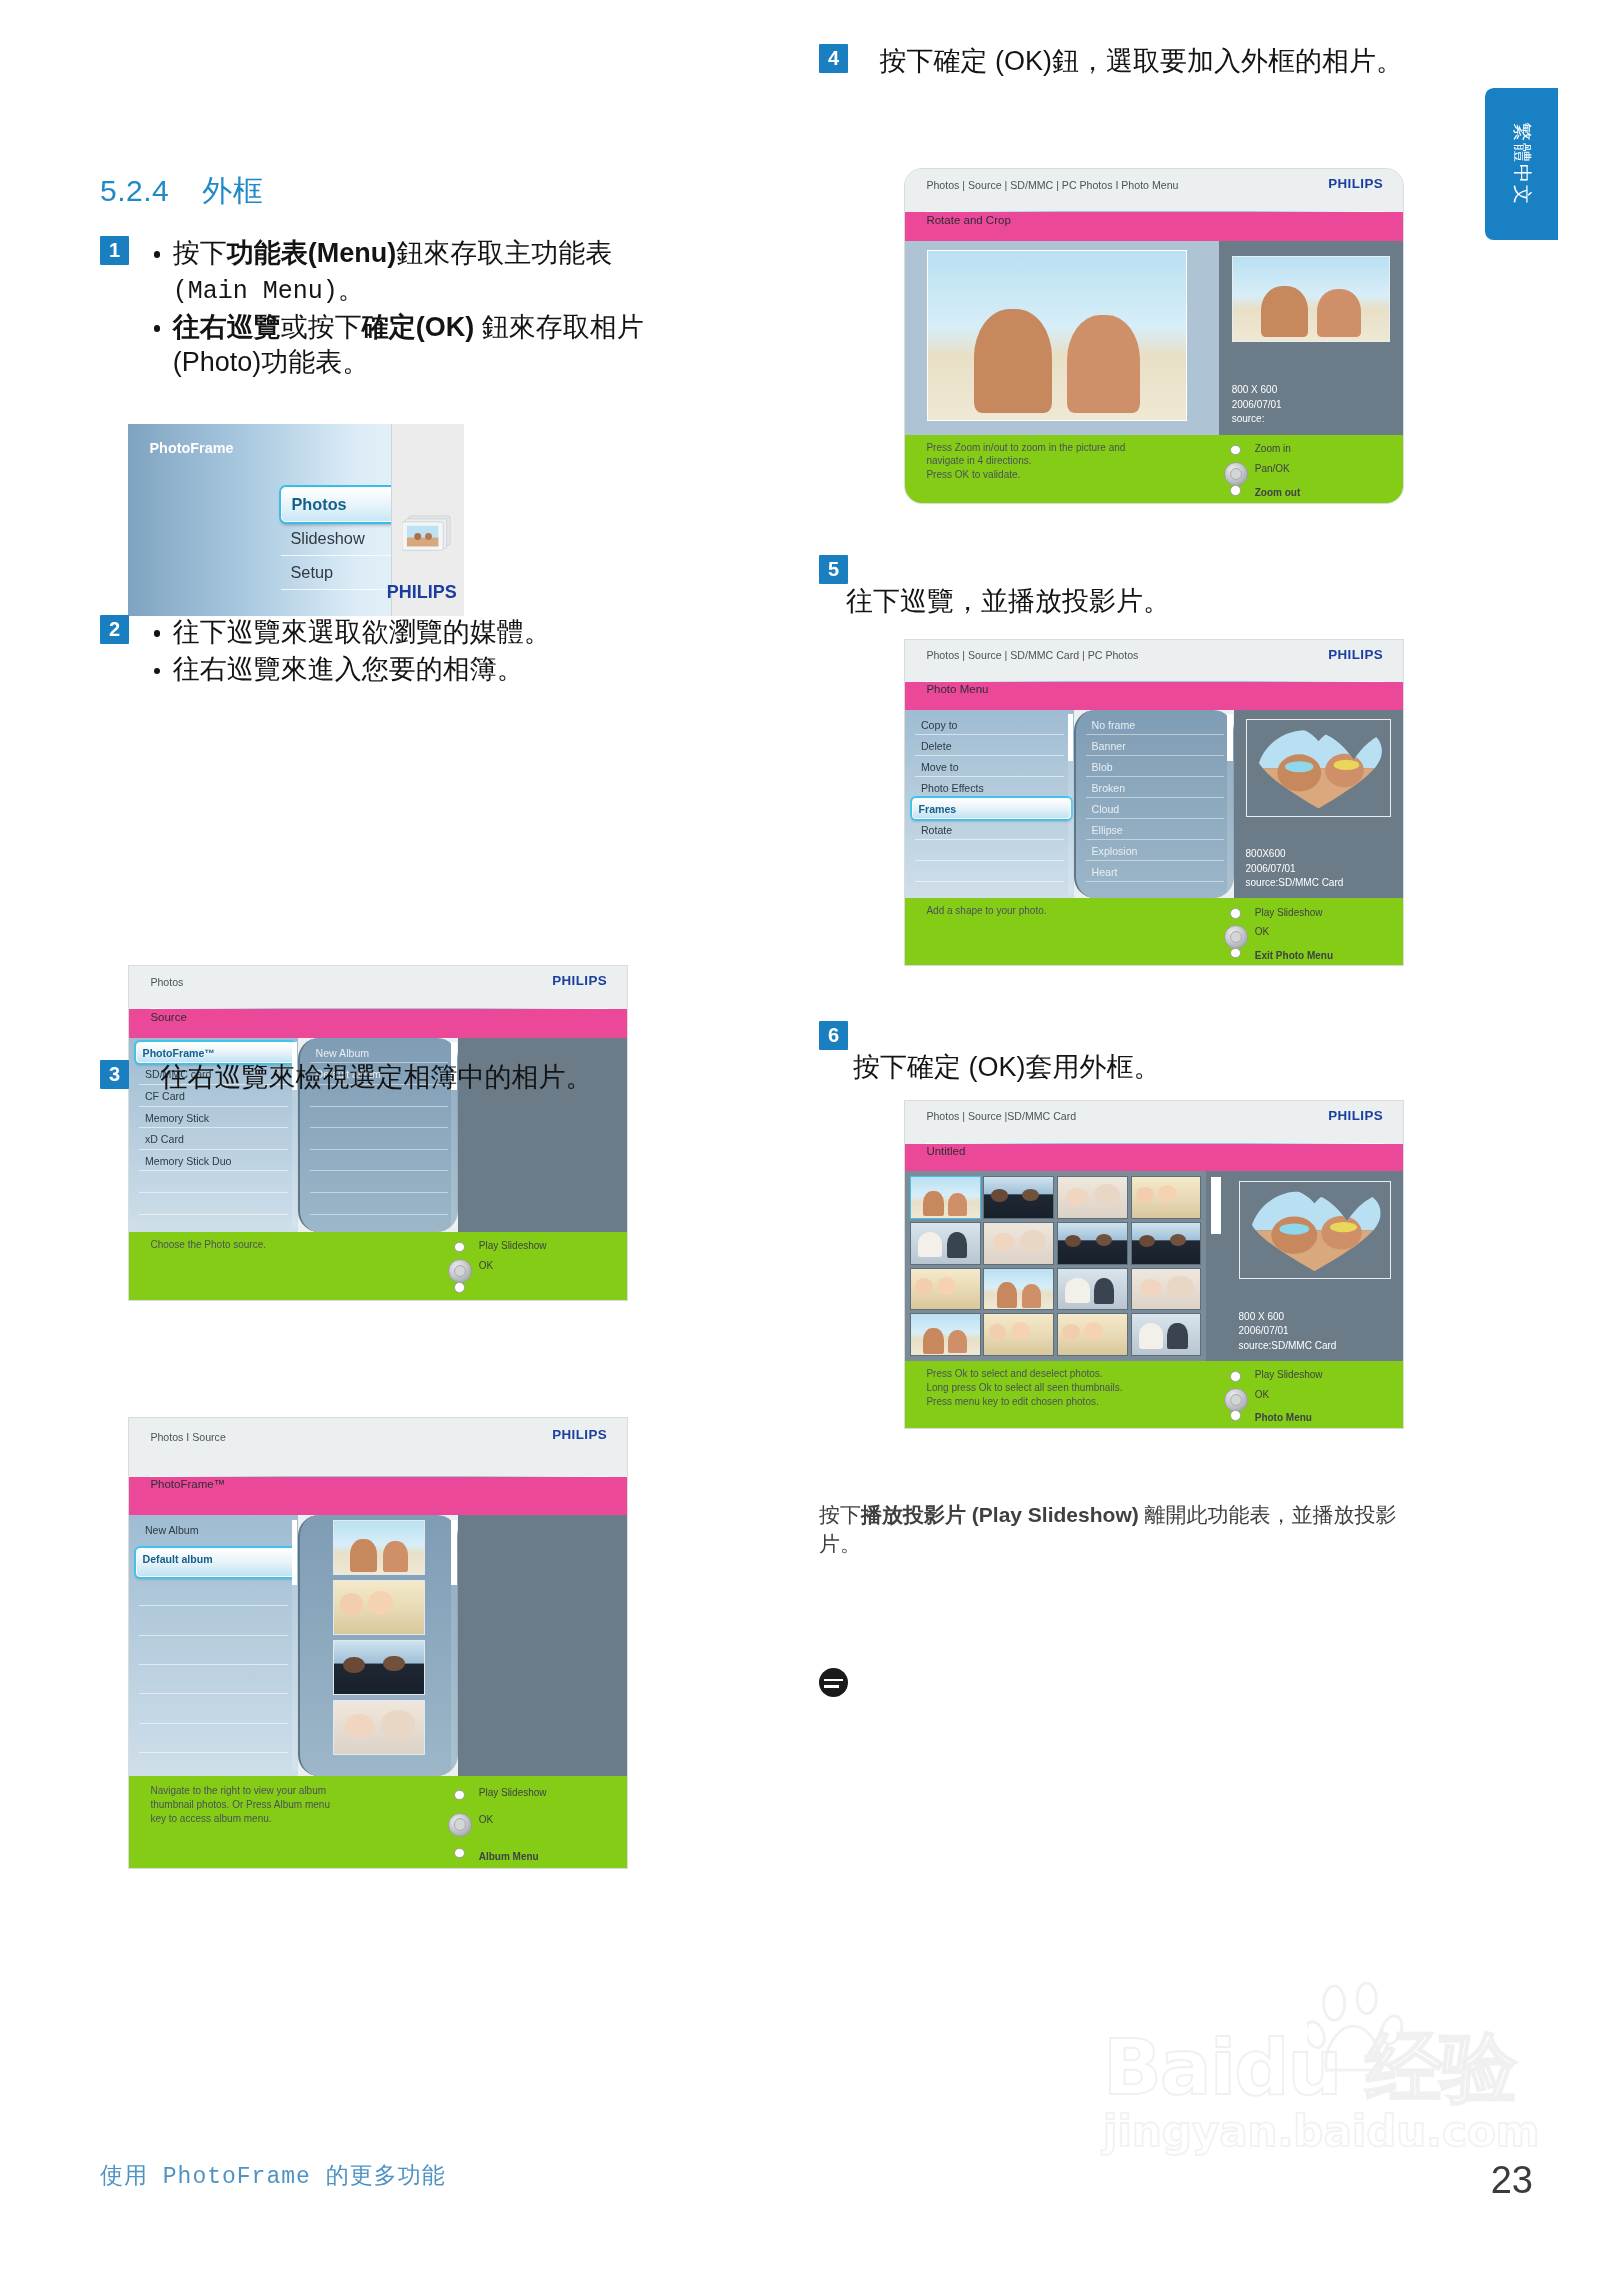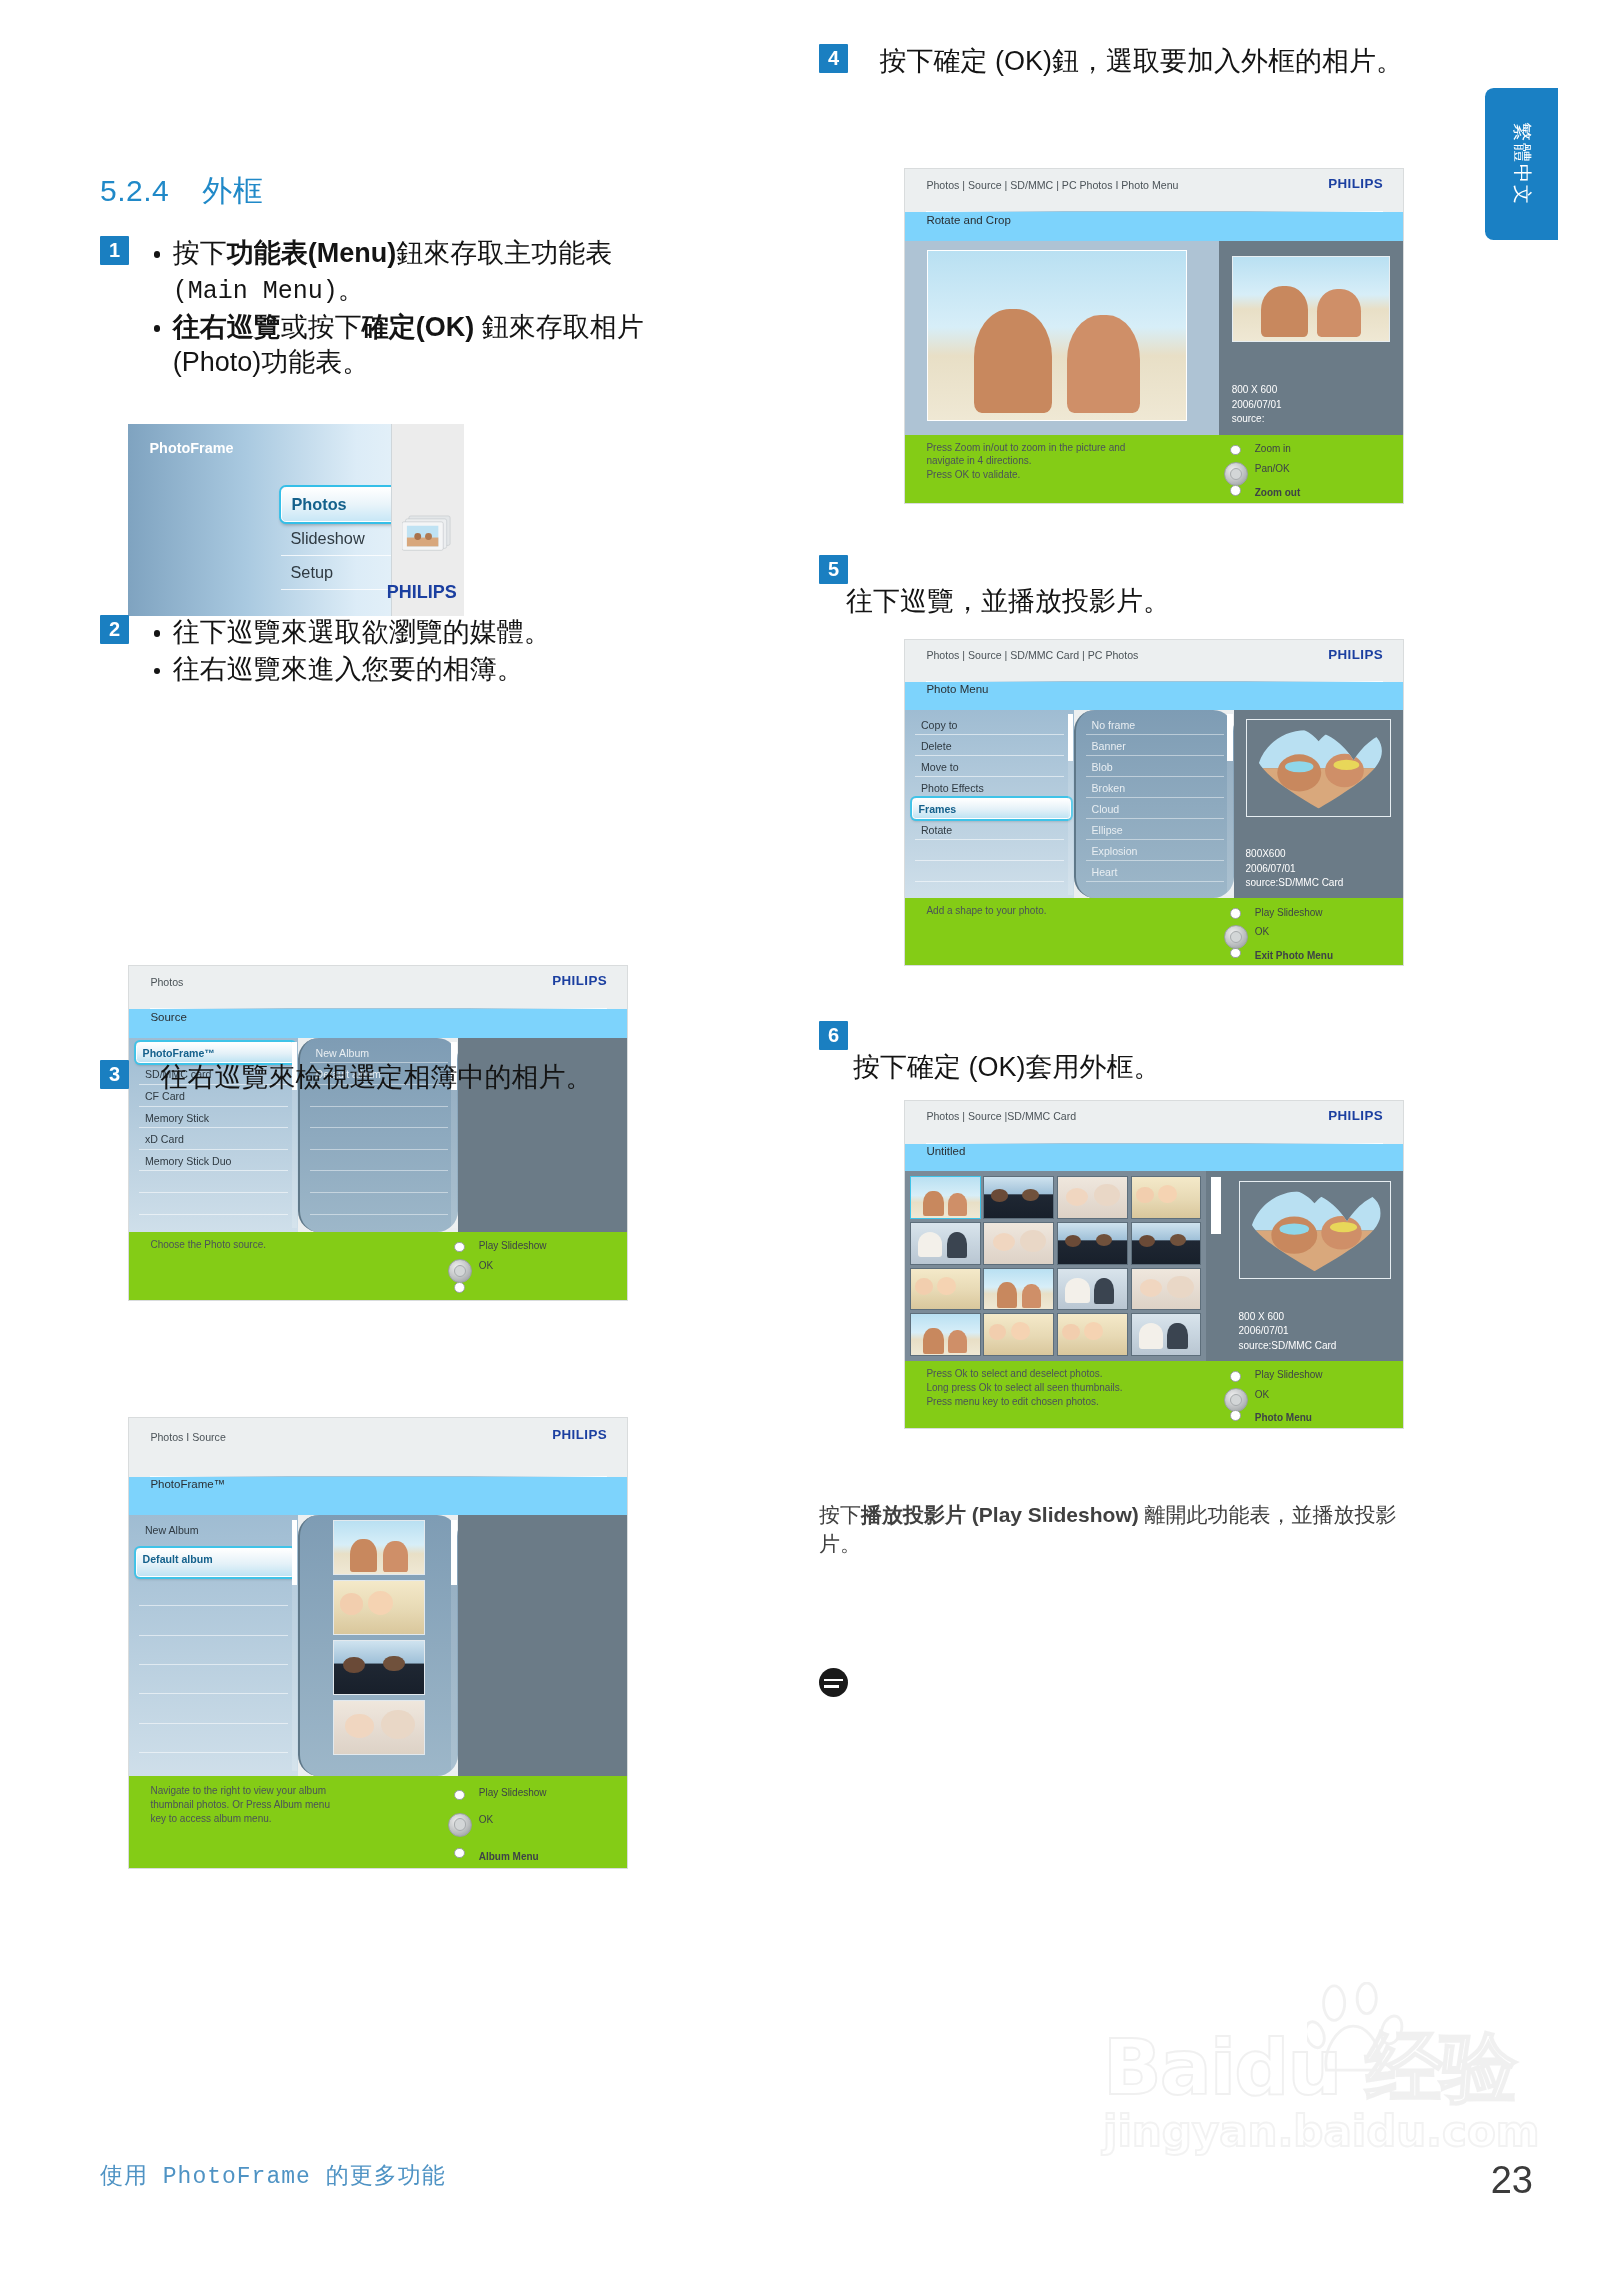--- a/index.html
+++ b/index.html
@@ -110,21 +110,21 @@
   }
   .shot .philips{
     position:absolute;right:4%;top:16%;font-size:13.4px;font-weight:bold;
     color:#1b3fa0;letter-spacing:0.4px;
   }
   .shot .hr{
     position:absolute;left:4.3%;right:4%;bottom:0;height:1px;
     background:linear-gradient(90deg,#ffffff,#9fc6dc 30%,#9fc6dc 70%,#ffffff);
   }
   .shot .subbar{
-    height:8.5%;position:relative;background:#7dd3fc;
+    height:8.5%;position:relative;background:#ec4899;
   }
   .shot .subtitle{
     position:absolute;left:4.3%;top:4%;font-size:11.5px;color:#2a2f33;
   }
   .shot .body{position:relative;height:58%;display:flex;}
   .shot .foot{
     position:relative;height:20.5%;background:#84cc16;text-decoration:underline;
   }
   .shot .hint{
     position:absolute;left:4.3%;top:9%;font-size:10px;color:#4b5358;
@@ -483,21 +483,21 @@
 
   </div>
 
   <div class="col-right">
 
     <div class="step" style="margin-top:44px;">
       <span class="badge">4</span>
       <div class="step-body" style="margin-left:27px;width:552px;">按下確定 (OK)鈕，選取要加入外框的相片。</div>
     </div>
 
-    <div class="shot" style="position:absolute;left:85px;top:168px;width:500px;height:336px;">
+    <div class="shot" style="position:absolute;left:85px;top:168px;width:500px;height:336px;border-radius:18px;">
       <div class="bar">
         <div class="crumb">Photos | Source | SD/MMC | PC Photos  I Photo Menu</div>
         <div class="philips">PHILIPS</div>
         <div class="hr"></div>
       </div>
       <div class="subbar">
         <div class="subtitle">Rotate and Crop</div>
       </div>
       <div class="body">
         <div class="rc-body" style="width:100%;">

